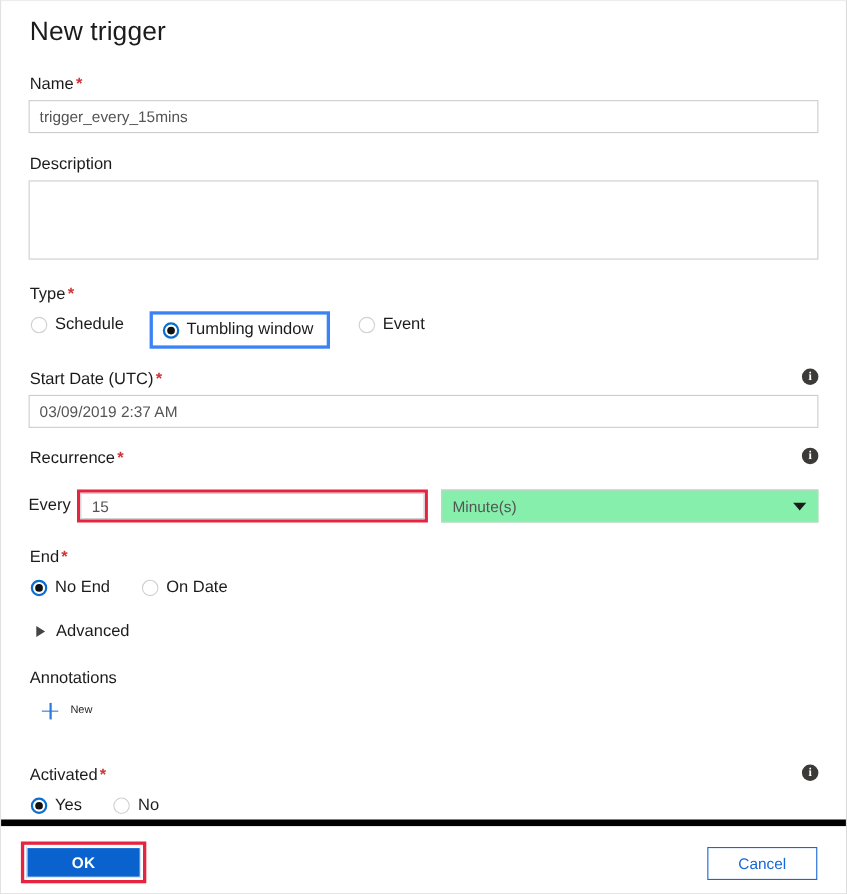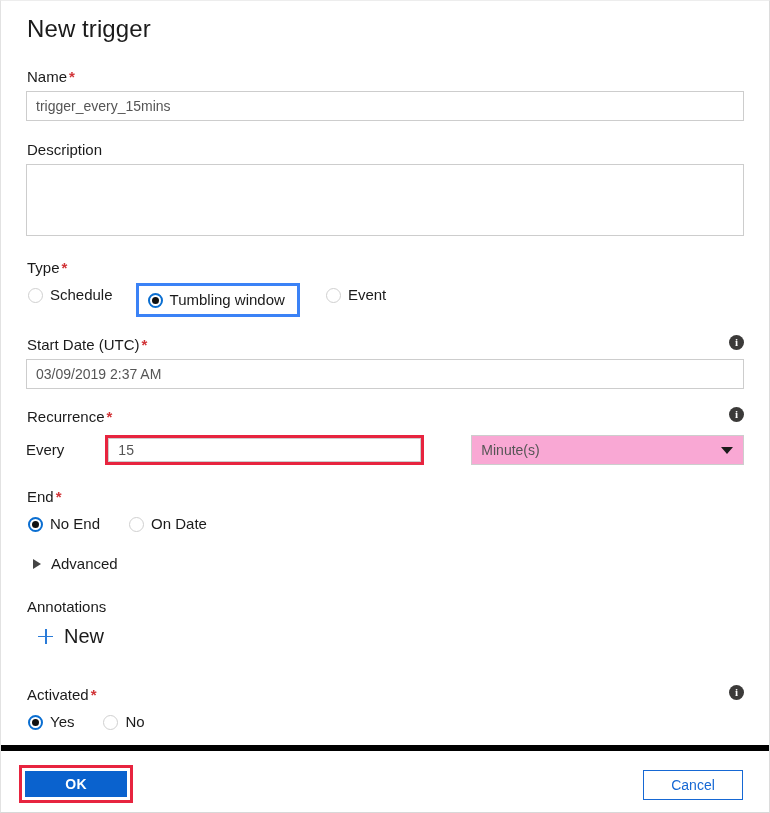--- a/index.html
+++ b/index.html
@@ -160,22 +160,21 @@
     margin-right: 24px;
   }
   .type-opt-event { }
 
   .end-opt-noend { margin-right: 25px; }
 
   
   .recur-line {
     display: flex;
     align-items: center;
-    margin-top: 4px;
-    gap: 35px;
+    margin-top: 14px;
   }
   .every-word {
     font-size: 15px;
     color: #1b1b1b;
     margin-right: 6px;
     line-height: 20px;
   }
   .every-input-wrap {
     position: relative;
     width: 319px;
@@ -192,21 +191,21 @@
     position: relative;
     margin-left: 12px;
     flex: 1 1 auto;
     height: 30px;
   }
   .unit-select {
     width: 100%;
     height: 30px;
     box-sizing: border-box;
     border: 1px solid #cdcdcd;
-    background: #f9a8d4;
+    background: #86efac;
     font-family: "Liberation Sans", sans-serif;
     font-size: 14px;
     color: #555555;
     padding: 0 28px 0 9px;
     outline: none;
     -webkit-appearance: none;
     -moz-appearance: none;
     appearance: none;
     border-radius: 0;
     line-height: 28px;
@@ -285,21 +284,21 @@
     position: absolute;
     background: #2a7bd8;
   }
   .plus-icon::before {
     left: 0; top: 7px; width: 15px; height: 1.6px;
   }
   .plus-icon::after {
     top: 0; left: 7px; height: 15px; width: 1.6px;
   }
   .annot-new-label {
-    font-size: 20px;
+    font-size: 10px;
     color: #1b1b1b;
     line-height: 20px;
   }
 
   
   #footer {
     position: absolute;
     left: 0;
     right: 0;
     bottom: 0;

